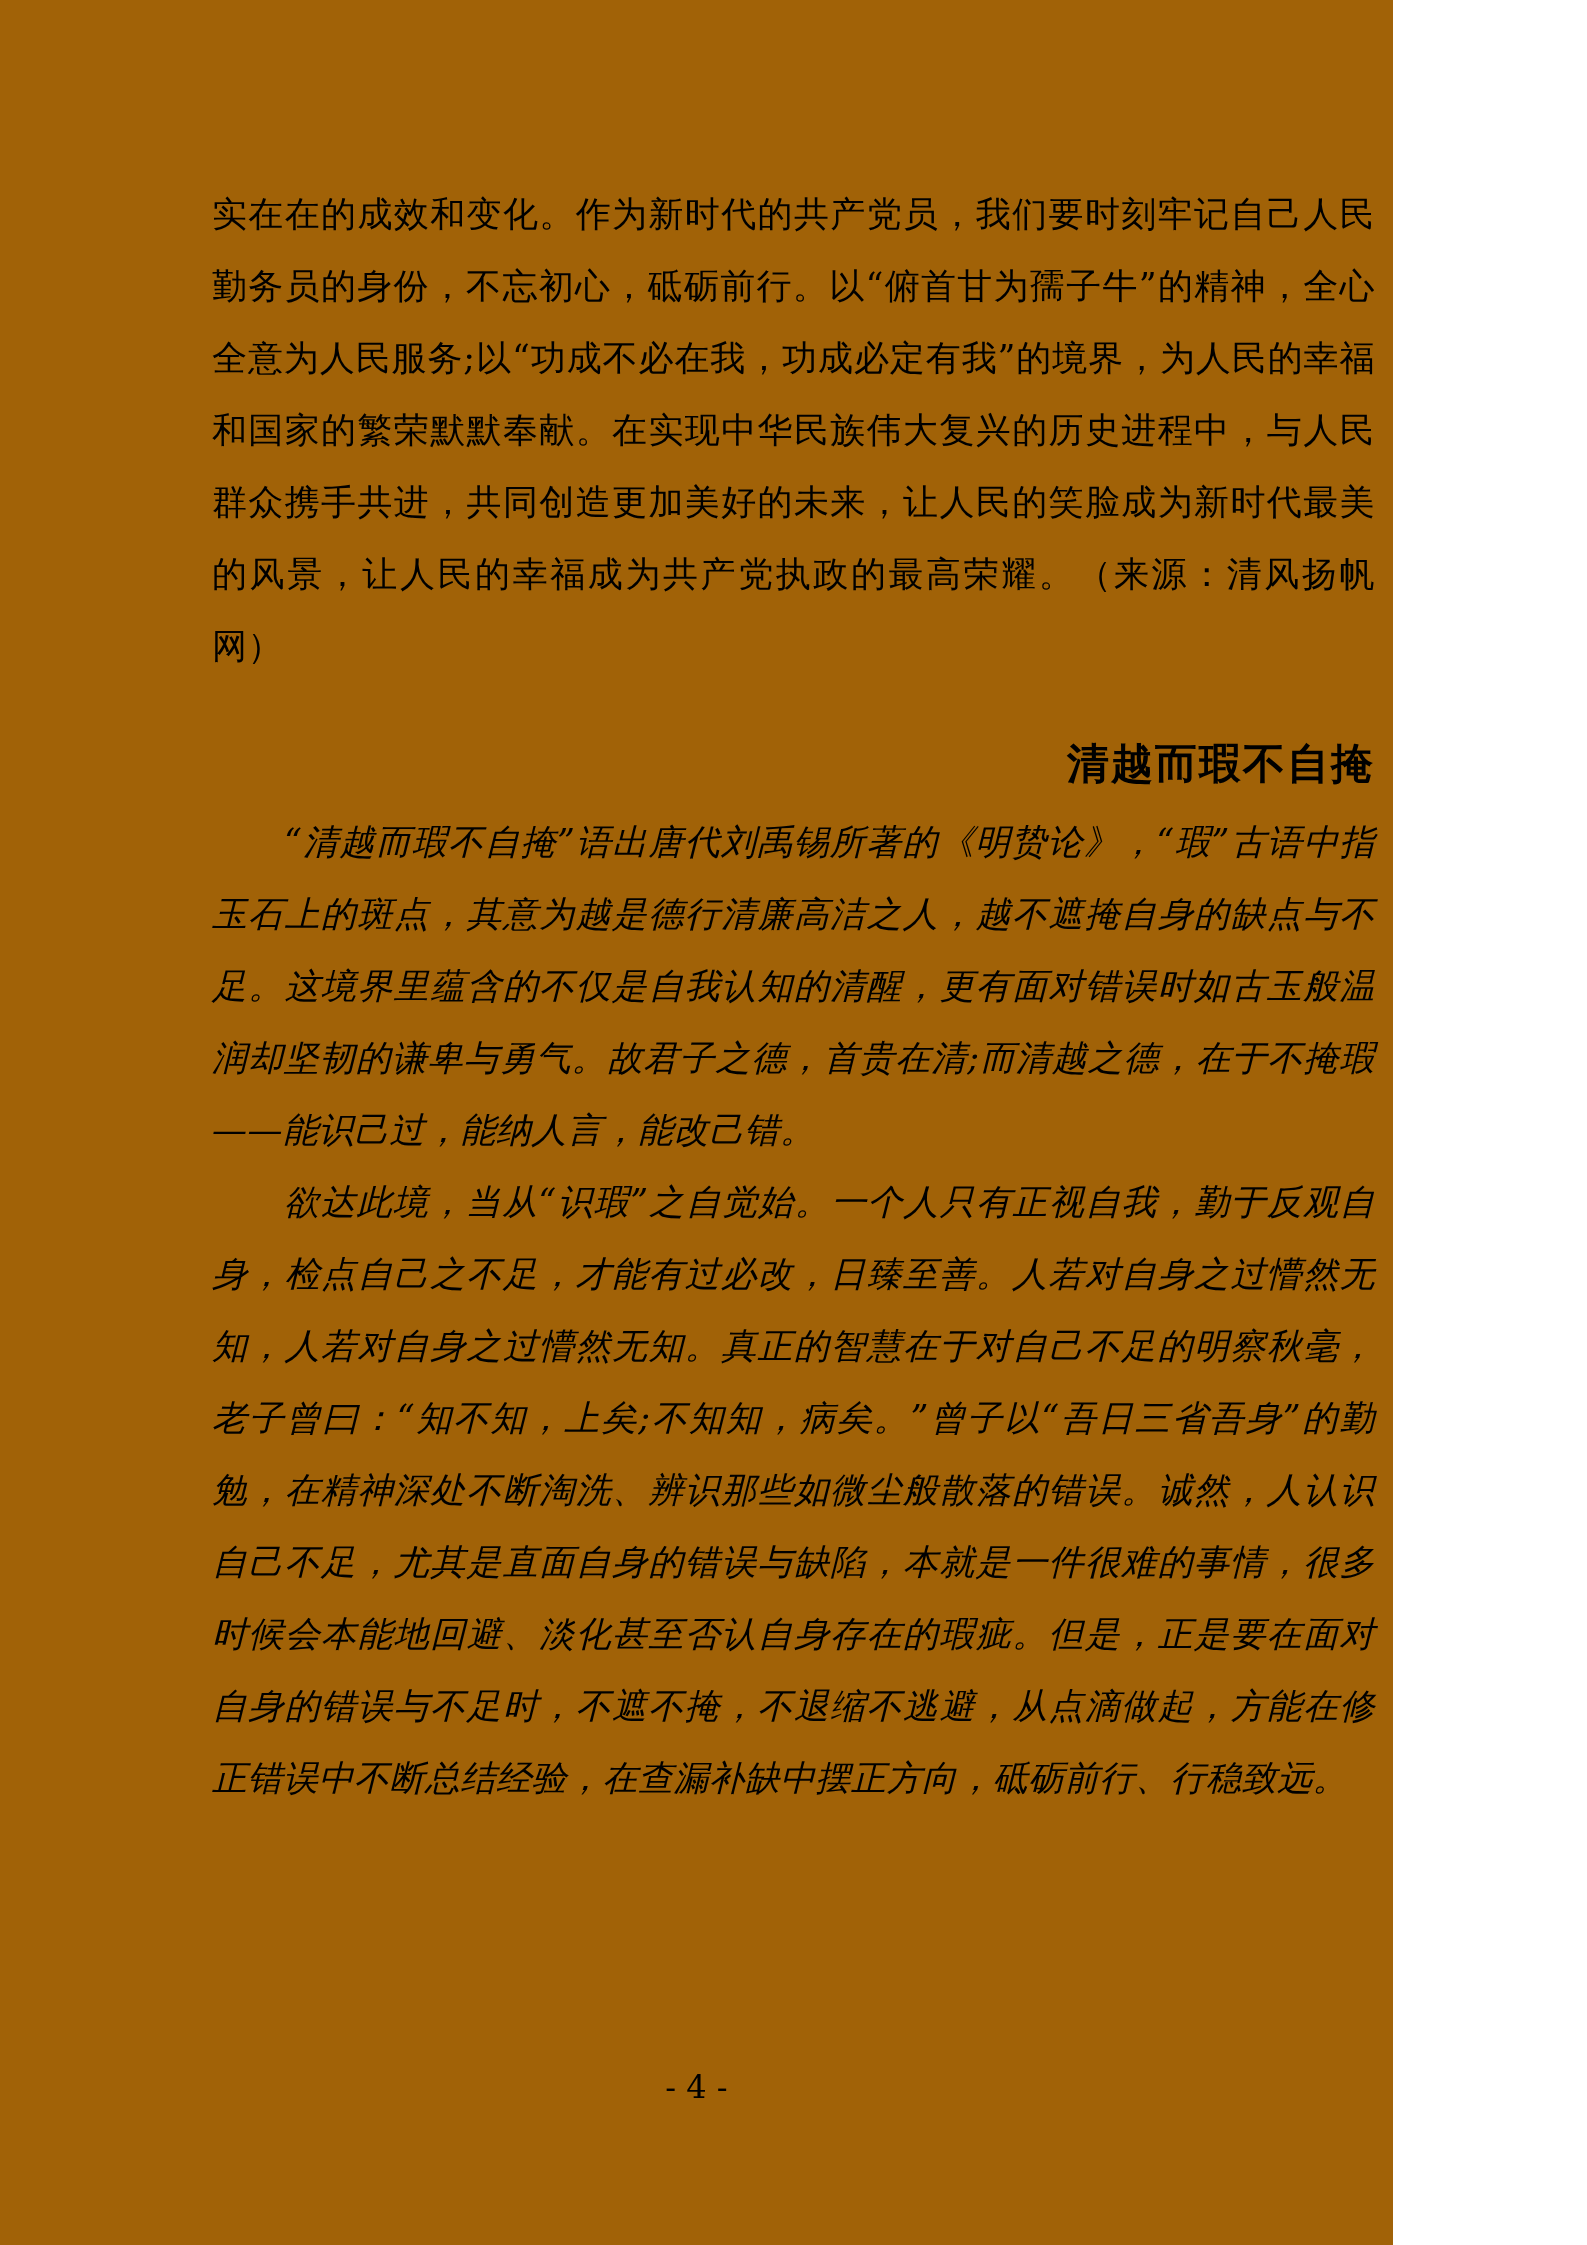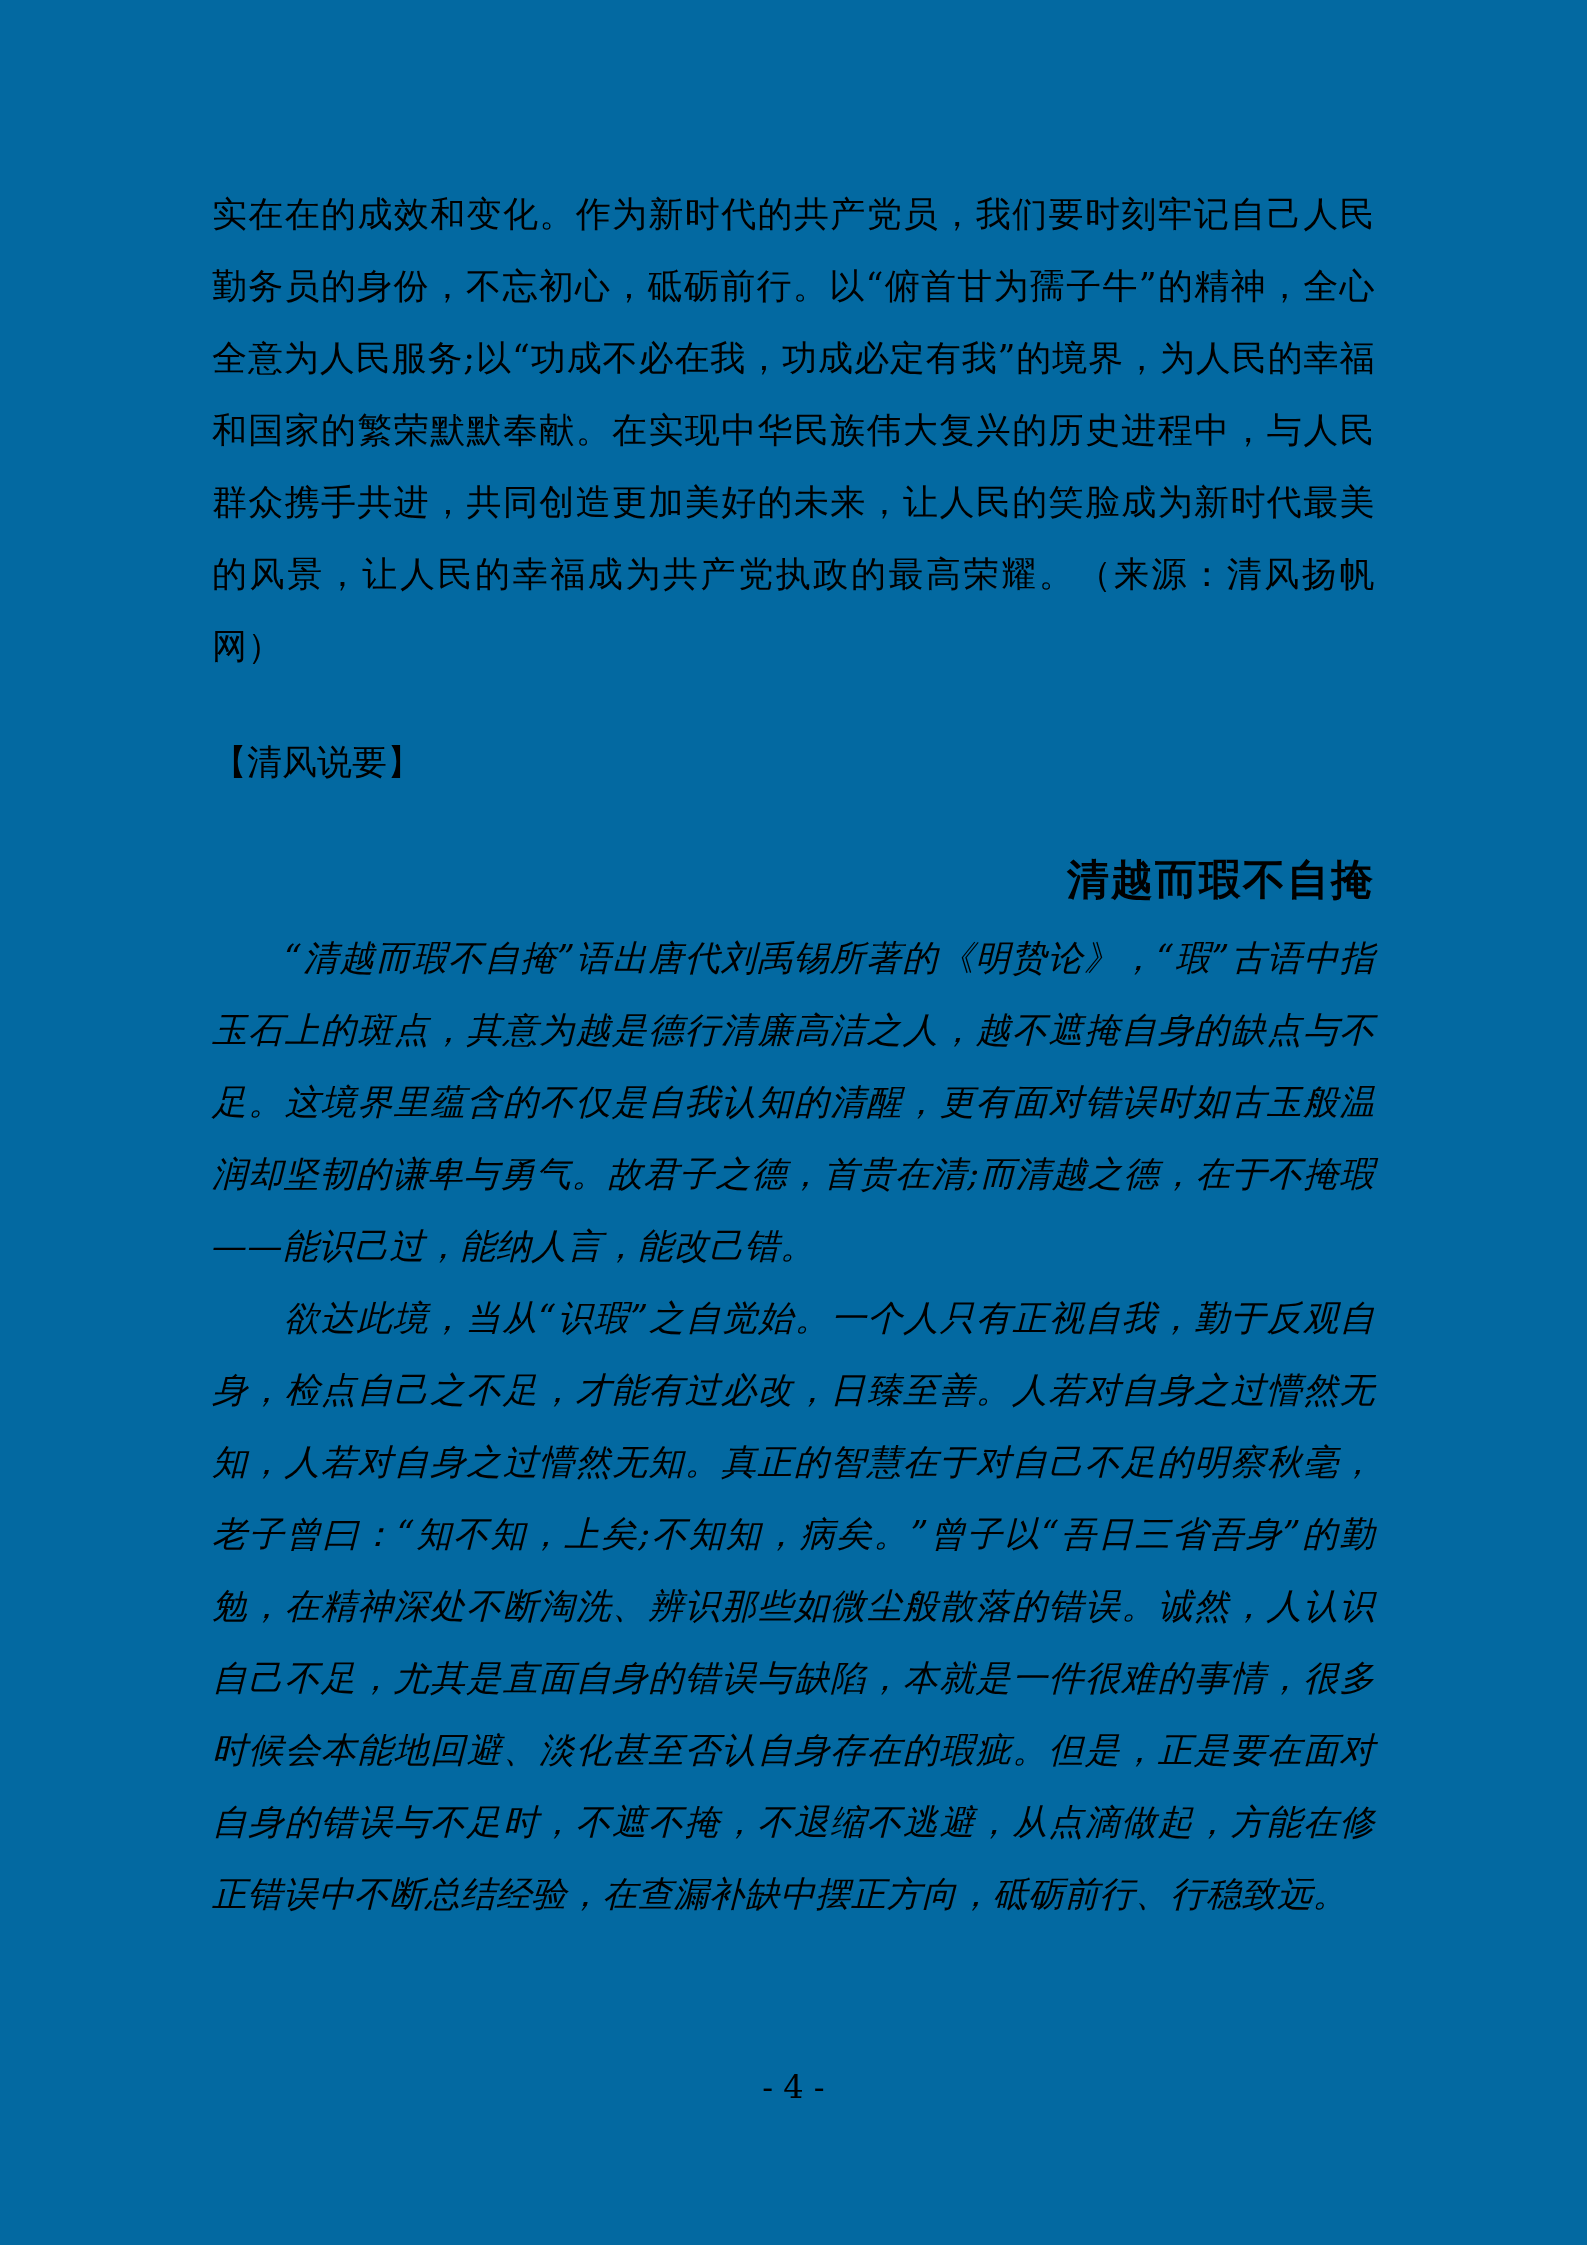--- a/index.html
+++ b/index.html
@@ -1,24 +1,24 @@
 <!DOCTYPE html>
 <html><head>
 <meta charset="utf-8">
 <style>
   html, body {
     margin: 0;
     padding: 0;
     background: #ffffff;
   }
   .page {
-    width: 1587px;
+    width: 1393px;
     height: 2245px;
     position: relative;
-    background: #0369a1;
+    background: #a16207;
     box-sizing: border-box;
     font-family: "DejaVu Serif", "Liberation Serif", serif;
     color: #000000;
     overflow: hidden;
   }
   .content {
     position: absolute;
     left: 212px;
     top: 178px;
     width: 1163px;
@@ -62,21 +62,20 @@
   }
 </style>
 </head>
 <body>
 
 <div class="page">
   <div class="content">
 
     <p class="para">实在在的成效和变化。作为新时代的共产党员，我们要时刻牢记自己人民勤务员的身份，不忘初心，砥砺前行。以“俯首甘为孺子牛”的精神，全心全意为人民服务;以“功成不必在我，功成必定有我”的境界，为人民的幸福和国家的繁荣默默奉献。在实现中华民族伟大复兴的历史进程中，与人民群众携手共进，共同创造更加美好的未来，让人民的笑脸成为新时代最美的风景，让人民的幸福成为共产党执政的最高荣耀。（来源：清风扬帆网）</p>
 
-    <p class="section-tag">【清风说要】</p>
 
     <h1 class="article-title">清越而瑕不自掩</h1>
 
     <p class="para indent">“清越而瑕不自掩”语出唐代刘禹锡所著的《明贽论》，“瑕”古语中指玉石上的斑点，其意为越是德行清廉高洁之人，越不遮掩自身的缺点与不足。这境界里蕴含的不仅是自我认知的清醒，更有面对错误时如古玉般温润却坚韧的谦卑与勇气。故君子之德，首贵在清;而清越之德，在于不掩瑕——能识己过，能纳人言，能改己错。</p>
     <p class="para indent">欲达此境，当从“识瑕”之自觉始。一个人只有正视自我，勤于反观自身，检点自己之不足，才能有过必改，日臻至善。人若对自身之过懵然无知，人若对自身之过懵然无知。真正的智慧在于对自己不足的明察秋毫，老子曾曰：“知不知，上矣;不知知，病矣。”曾子以“吾日三省吾身”的勤勉，在精神深处不断淘洗、辨识那些如微尘般散落的错误。诚然，人认识自己不足，尤其是直面自身的错误与缺陷，本就是一件很难的事情，很多时候会本能地回避、淡化甚至否认自身存在的瑕疵。但是，正是要在面对自身的错误与不足时，不遮不掩，不退缩不逃避，从点滴做起，方能在修正错误中不断总结经验，在查漏补缺中摆正方向，砥砺前行、行稳致远。</p>
 
   </div>
 
   <div class="page-number">- 4 -</div>
 </div>

